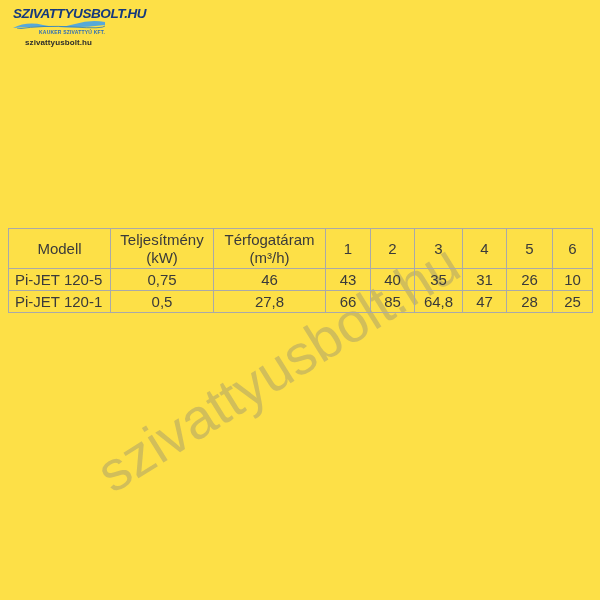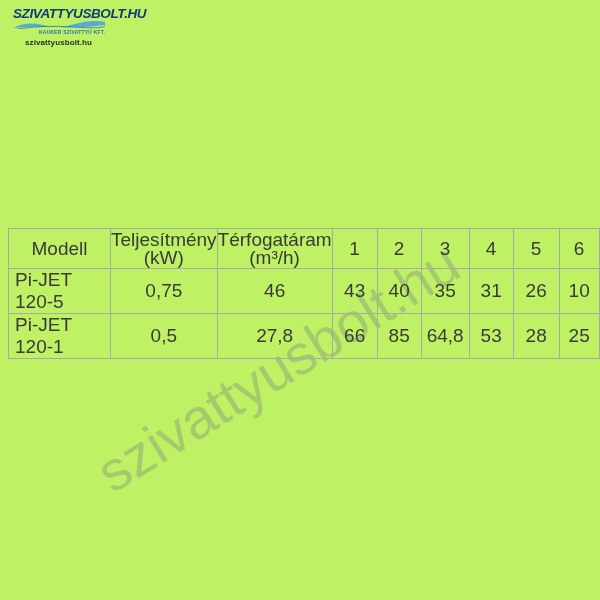--- a/index.html
+++ b/index.html
@@ -1,20 +1,20 @@
 <!DOCTYPE html>
 <html><head>
 <meta charset="utf-8">
 <style>
   html, body { margin: 0; padding: 0; background: #ffffff; }
   .canvas {
     position: relative;
     width: 600px;
     height: 600px;
-    background: #bef264;
+    background: #fde047;
     overflow: hidden;
     font-family: "Liberation Sans", sans-serif;
   }
 
   
   .logo {
     position: absolute;
     left: 13px;
     top: 6px;
     width: 92px;
@@ -63,21 +63,21 @@
   
   .spec-table {
     position: absolute;
     left: 8px;
     top: 228px;
     border-collapse: collapse;
     table-layout: fixed;
     z-index: 2;
     background: transparent;
     color: #3a3a3a;
-    font-size: 19px;
+    font-size: 15px;
     padding-left: 36px;
   }
   .spec-table td, .spec-table th {
     border: 1px solid #a9a9a9;
     padding: 0;
     text-align: center;
     vertical-align: middle;
     font-weight: normal;
     background: transparent;
   }
@@ -151,20 +151,20 @@
         <td>26</td>
         <td>10</td>
       </tr>
       <tr>
         <td class="model-cell">Pi-JET 120-1</td>
         <td>0,5</td>
         <td>27,8</td>
         <td>66</td>
         <td>85</td>
         <td>64,8</td>
-        <td>53</td>
+        <td>47</td>
         <td>28</td>
         <td>25</td>
       </tr>
     </tbody>
   </table>
 
 </div>
 
 </body></html>

